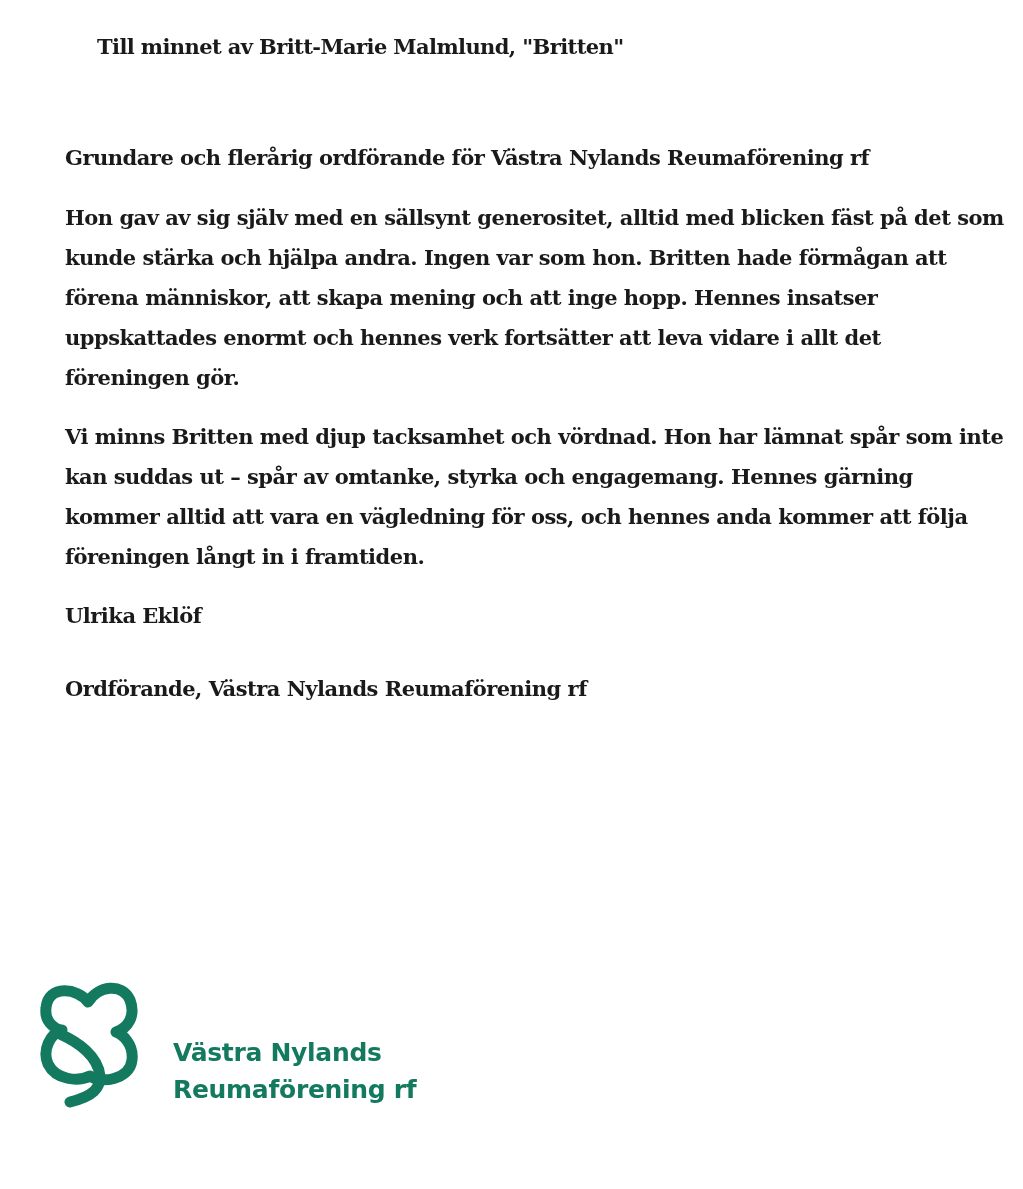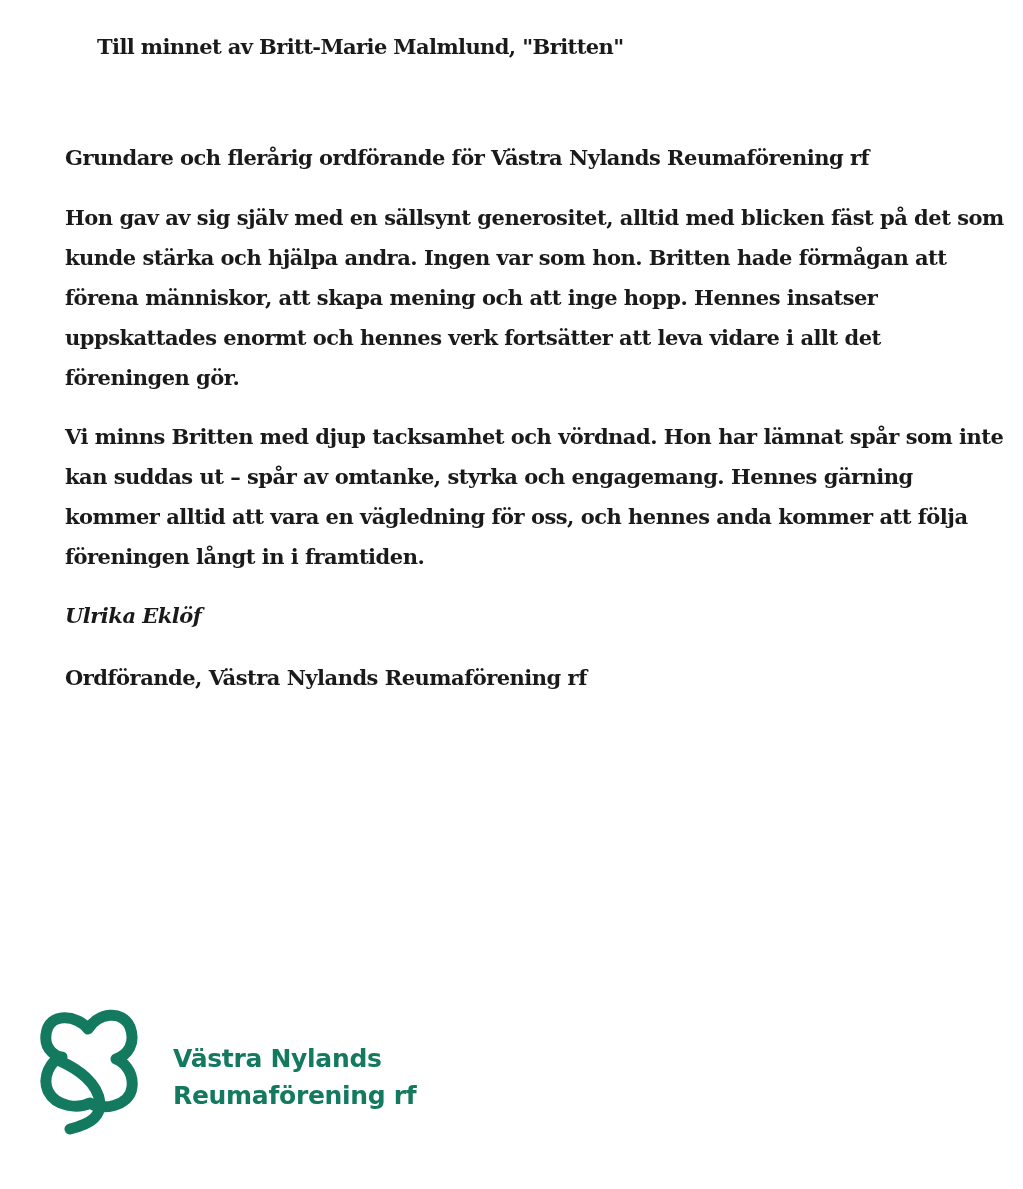--- a/index.html
+++ b/index.html
@@ -34,27 +34,27 @@
     .p {
       font-size: 21px;
       line-height: 40px;
       letter-spacing: -0.5px;
       margin: 0;
       font-weight: 600;
     }
     .subtitle { margin-bottom: 20px; }
     .body-p { margin-bottom: 19px; }
     .closing { padding-left: 5px; margin-bottom: 22px; }
-    .sig-name { margin-bottom: 22px; font-style: italic; }
+    .sig-name { margin-bottom: 33px; }
     .logo {
       position: absolute;
       left: 38px;
-      top: 1007px;
+      top: 980px;
       display: flex;
-      align-items: center;
+      align-items: flex-end;
     }
     .logo svg { display: block; }
     .logo-text {
       margin-left: 35px;
       margin-top: 12px;
       font-family: "DejaVu Sans", sans-serif;
       font-weight: bold;
       font-size: 25px;
       line-height: 37px;
       letter-spacing: -0.3px;

